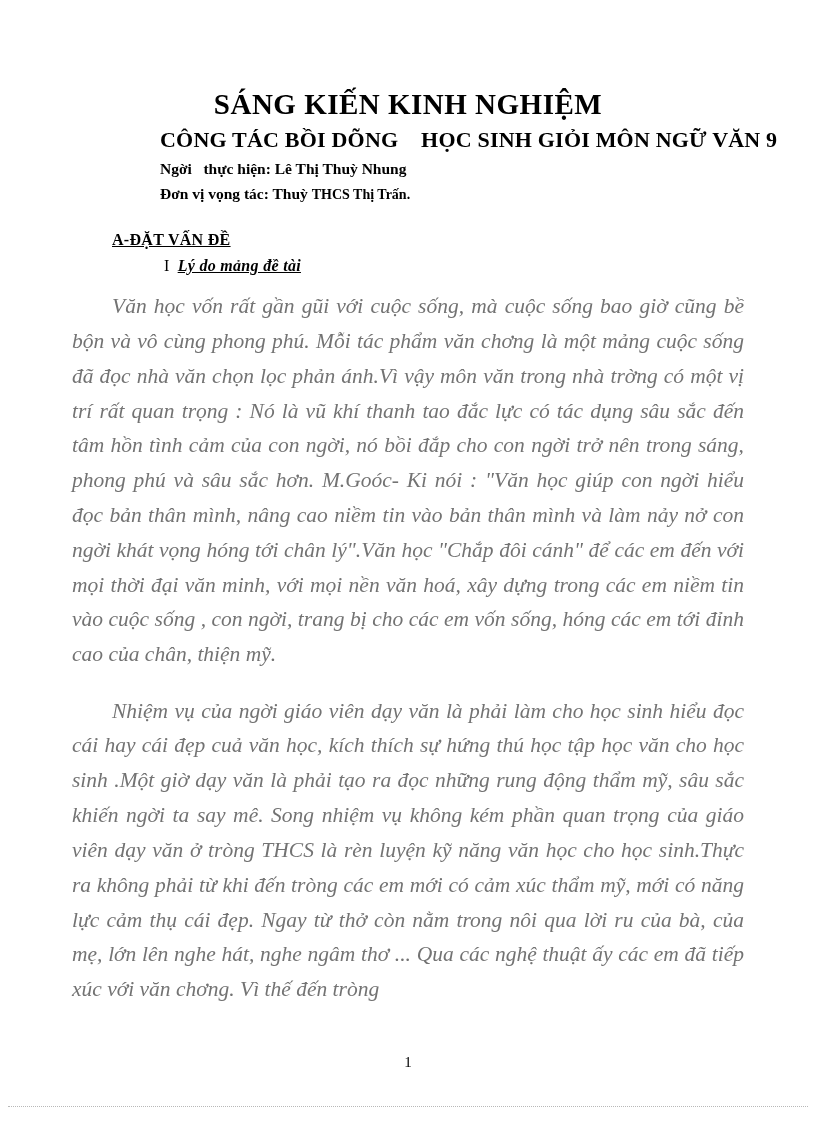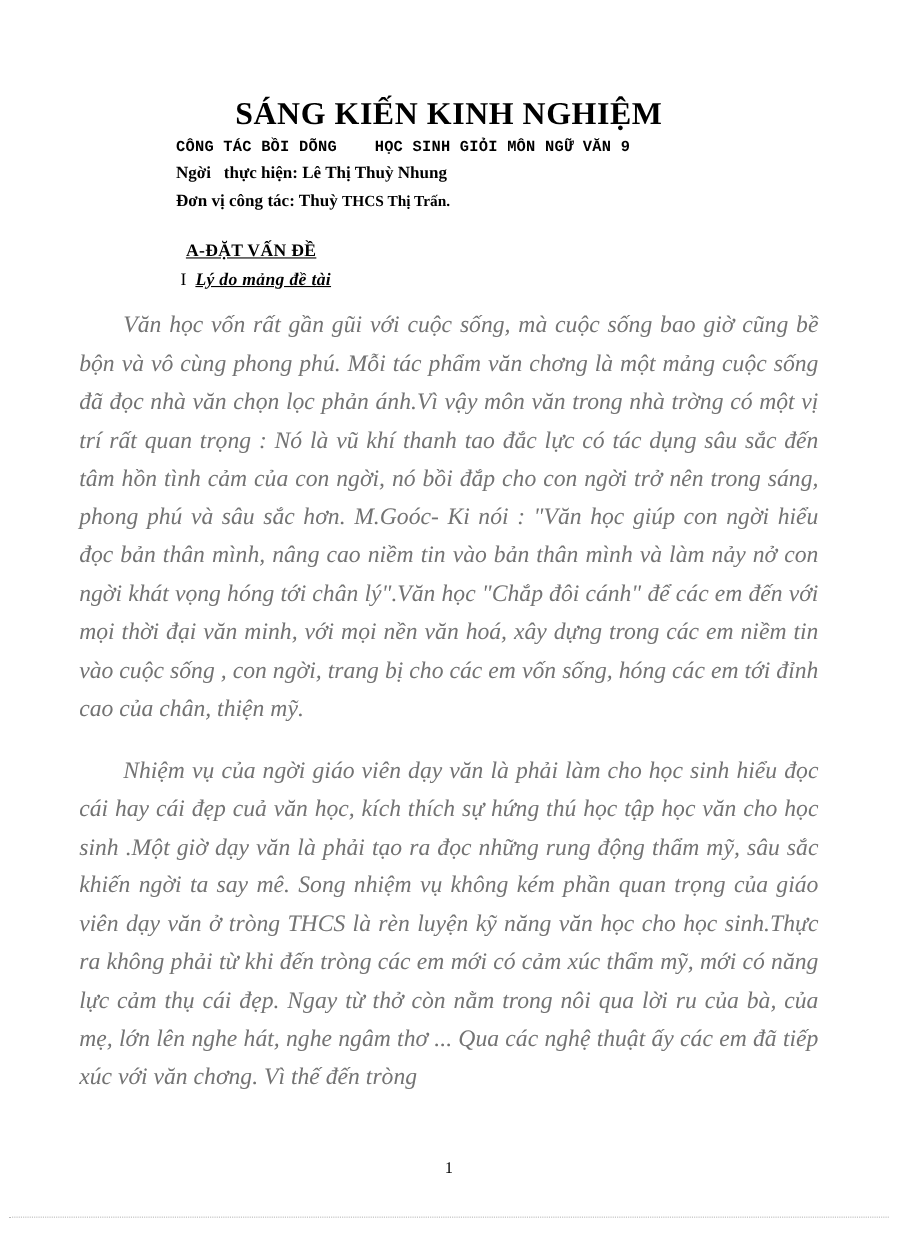--- a/index.html
+++ b/index.html
@@ -29,23 +29,23 @@
     font-size: 29px;
     letter-spacing: 0.5px;
     margin: 18px 0 2px 0;
     line-height: 1.15;
   }
   .subtitle-block {
     margin-left: 88px;
     margin-top: 4px;
   }
   .subtitle {
-    font-family: Liberation Mono, monospace;
+    font-family: Liberation Serif, serif;
     font-weight: bold;
-    font-size: 14px;
+    font-size: 22px;
     letter-spacing: 0.2px;
     line-height: 1.35;
     white-space: pre;
   }
   .author-line {
     font-family: "Liberation Serif", serif;
     font-weight: bold;
     font-size: 15.5px;
     margin-top: 5px;
     white-space: pre;
@@ -55,21 +55,21 @@
     font-weight: bold;
     font-size: 15.5px;
     margin-top: 7px;
     white-space: pre;
   }
   .unit-line .big {
     font-size: 14px;
   }
   .section-head {
     margin-top: 28px;
-    margin-left: 97px;
+    margin-left: 40px;
     font-weight: bold;
     font-size: 16px;
     text-decoration: underline;
     letter-spacing: 0.3px;
   }
   .sub-head {
     margin-top: 8px;
     margin-left: 92px;
     font-size: 16px;
     letter-spacing: 0.3px;
@@ -117,21 +117,21 @@
 </head>
 <body>
 
 <div class="page">
 
   <h1 class="doc-title">SÁNG KIẾN KINH NGHIỆM</h1>
 
   <div class="subtitle-block">
     <div class="subtitle">CÔNG TÁC BỒI DÕNG    HỌC SINH GIỎI MÔN NGỮ VĂN 9</div>
     <div class="author-line"><span>Ngời   thực hiện:</span><span> Lê Thị Thuỳ Nhung</span></div>
-    <div class="unit-line"><span>Đơn vị công tác:</span><span> Thuỳ </span><span class="big">THCS Thị Trấn.</span></div>
+    <div class="unit-line"><span>Đơn vị vọng tác:</span><span> Thuỳ </span><span class="big">THCS Thị Trấn.</span></div>
   </div>
 
   <div class="section-head">A-ĐẶT VẤN ĐỀ</div>
 
   <div class="sub-head"><span class="num">I</span><span class="it">Lý do mảng đề tài</span></div>
 
   <p class="body-text">Văn học vốn rất gần gũi với cuộc sống, mà cuộc sống bao giờ cũng bề bộn và vô cùng phong phú. Mỗi tác phẩm văn chơng   là một mảng cuộc sống đã đọc   nhà văn chọn lọc phản ánh.Vì vậy môn văn trong nhà trờng   có một vị trí rất quan trọng : Nó là vũ khí thanh tao đắc lực có tác dụng sâu sắc đến tâm hồn tình cảm của con ngời,   nó bồi đắp cho con ngời   trở nên trong sáng, phong phú và sâu sắc hơn. M.Goóc- Ki nói : "Văn học giúp con ngời hiểu đọc   bản thân mình, nâng cao niềm tin vào bản thân mình và làm nảy nở con ngời   khát vọng hóng   tới chân lý".Văn học "Chắp đôi cánh" để các em đến với mọi thời đại văn minh, với mọi nền văn hoá, xây dựng trong các em niềm tin vào cuộc sống , con ngời,   trang bị cho các em vốn sống, hóng   các em tới đỉnh cao của chân, thiện mỹ.</p>
   <p class="body-text">Nhiệm vụ của ngời   giáo viên dạy văn là phải làm cho học sinh hiểu đọc   cái hay cái đẹp cuả văn học, kích thích sự hứng thú học tập học văn cho học sinh .Một giờ dạy văn là phải tạo ra đọc những rung động thẩm mỹ, sâu sắc khiến ngời   ta say mê. Song nhiệm vụ không kém phần quan trọng của giáo viên dạy văn ở tròng   THCS là rèn luyện kỹ năng văn học cho học sinh.Thực ra không phải từ khi đến tròng   các em mới có cảm xúc thẩm mỹ, mới có năng lực cảm thụ cái đẹp. Ngay từ thở   còn nằm trong nôi qua lời ru của bà, của mẹ, lớn lên nghe hát, nghe ngâm thơ ... Qua các nghệ thuật ấy các em đã tiếp xúc với văn chơng.  Vì thế đến tròng</p>
 
   <div class="page-number">1</div>

